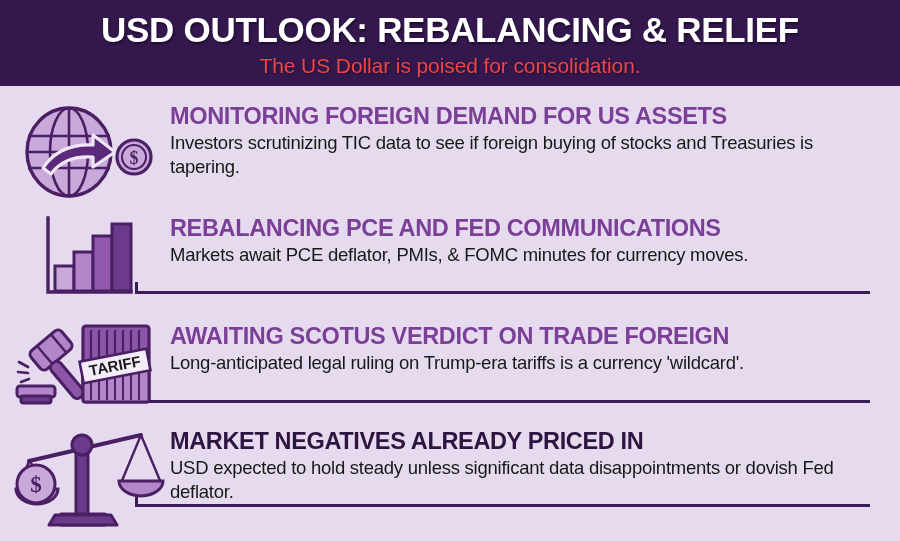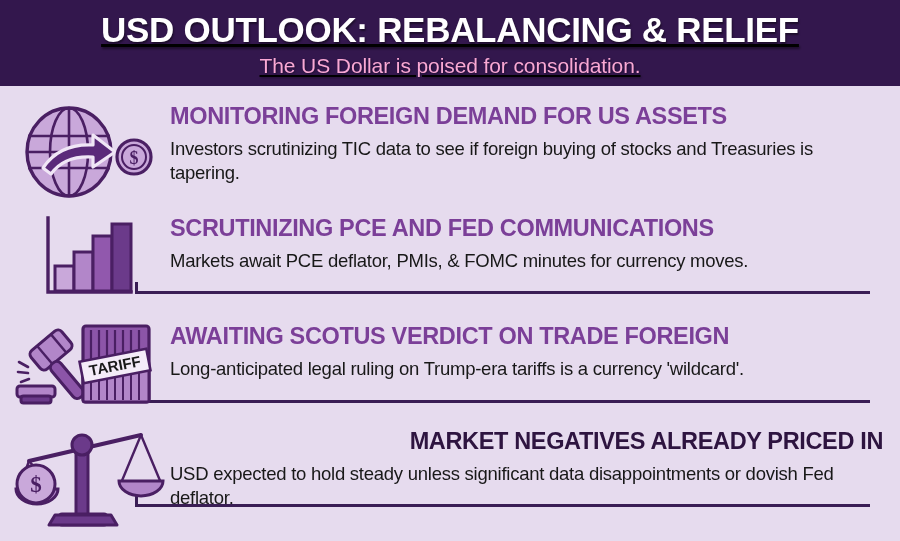--- a/index.html
+++ b/index.html
@@ -11,33 +11,32 @@
   }
   .infographic { width:900px; height:541px; position:relative; background:#e6dbee; }
 
   
   .header {
     height:86px;
     background:#33174d;
     display:flex; flex-direction:column;
     align-items:center; justify-content:center;
     padding-top:4px;
-    text-decoration:underline;
   }
   .header-title {
     color:#ffffff;
     font-size:35px;
     font-weight:bold;
     letter-spacing:-0.3px;
     line-height:1.05;
     text-shadow:1px 2px 2px rgba(0,0,0,0.45);
     white-space:nowrap;
   }
   .header-subtitle {
-    color:#f9a8d4;
+    color:#ef4444;
     font-size:21px;
     font-weight:400;
     margin-top:5px;
     letter-spacing:-0.1px;
     text-shadow:1px 1px 2px rgba(0,0,0,0.35);
     white-space:nowrap;
   }
 
   
   .sections { position:relative; }
@@ -47,36 +46,36 @@
     align-items:flex-start;
   }
   .icon-cell {
     width:170px;
     flex:0 0 170px;
     display:flex;
     align-items:flex-start;
     justify-content:center;
     padding-top:6px;
   }
-  .text-cell { flex:1; padding-right:17px; padding-top:4px; }
+  .text-cell { flex:1; padding-right:36px; padding-top:4px; }
 
   .sec-title {
     font-size:23.5px;
     font-weight:bold;
     color:#7b3f98;
     letter-spacing:-0.35px;
     line-height:1.1;
     white-space:nowrap;
   }
-  .sec-title.dark { color:#2e1440;text-align:right; }
+  .sec-title.dark { color:#2e1440; }
   .sec-body {
     font-size:18.5px;
     color:#181818;
     line-height:1.33;
-    margin-top:7px;
+    margin-top:1px;
     letter-spacing:-0.25px;
   }
 
   
   .s1 { height:112px; padding-top:14px; }
   .s2 { height:110px; padding-top:14px; }
   .s3 { height:105px; padding-top:12px; }
   .s4 { height:116px; padding-top:12px; }
 
   .s2 .icon-cell, .s3 .icon-cell { padding-top:2px; }
@@ -141,21 +140,21 @@
       <div class="icon-cell">
         <svg width="92" height="82" viewBox="0 0 92 82">
           <rect x="16" y="52" width="19" height="25" fill="#c9a8da" stroke="#4a1f63" stroke-width="3"></rect>
           <rect x="35" y="38" width="19" height="39" fill="#b286c9" stroke="#4a1f63" stroke-width="3"></rect>
           <rect x="54" y="22" width="19" height="55" fill="#9158ad" stroke="#4a1f63" stroke-width="3"></rect>
           <rect x="73" y="10" width="19" height="67" fill="#6b3a8a" stroke="#4a1f63" stroke-width="3"></rect>
           <path d="M9 4 L9 78 L92 78" fill="none" stroke="#4a1f63" stroke-width="3.4" stroke-linecap="square"></path>
         </svg>
       </div>
       <div class="text-cell">
-        <div class="sec-title">SCRUTINIZING PCE AND FED COMMUNICATIONS</div>
+        <div class="sec-title">REBALANCING PCE AND FED COMMUNICATIONS</div>
         <div class="sec-body">Markets await PCE deflator, PMIs, &amp; FOMC minutes for currency moves.</div>
       </div>
     </div>
     <div class="divider d2"></div>
 
     <div class="section s3">
       <div class="icon-cell">
         <svg width="140" height="84" viewBox="0 0 140 84">
 
           <line x1="4" y1="40" x2="13" y2="45" stroke="#4a1f63" stroke-width="2.6" stroke-linecap="round"></line>

